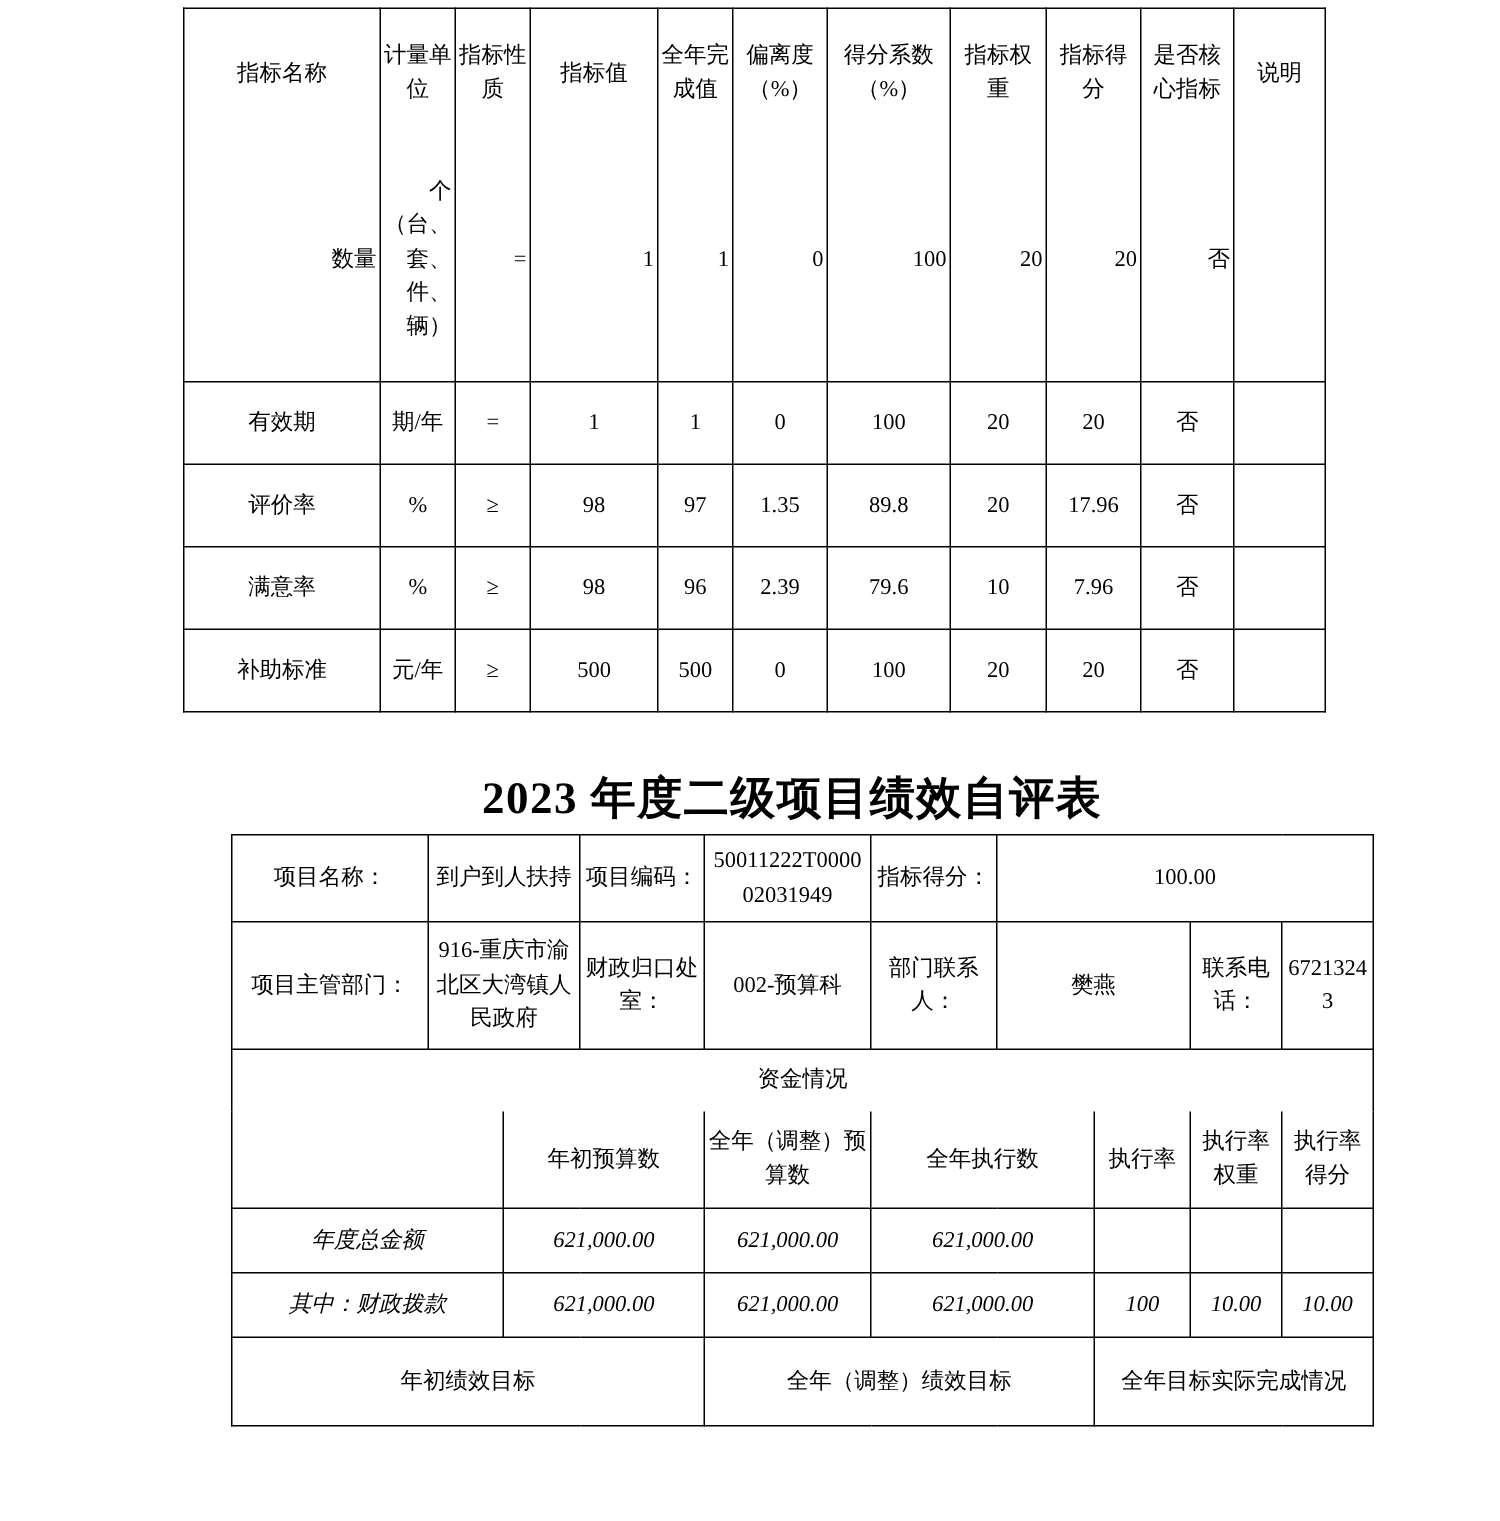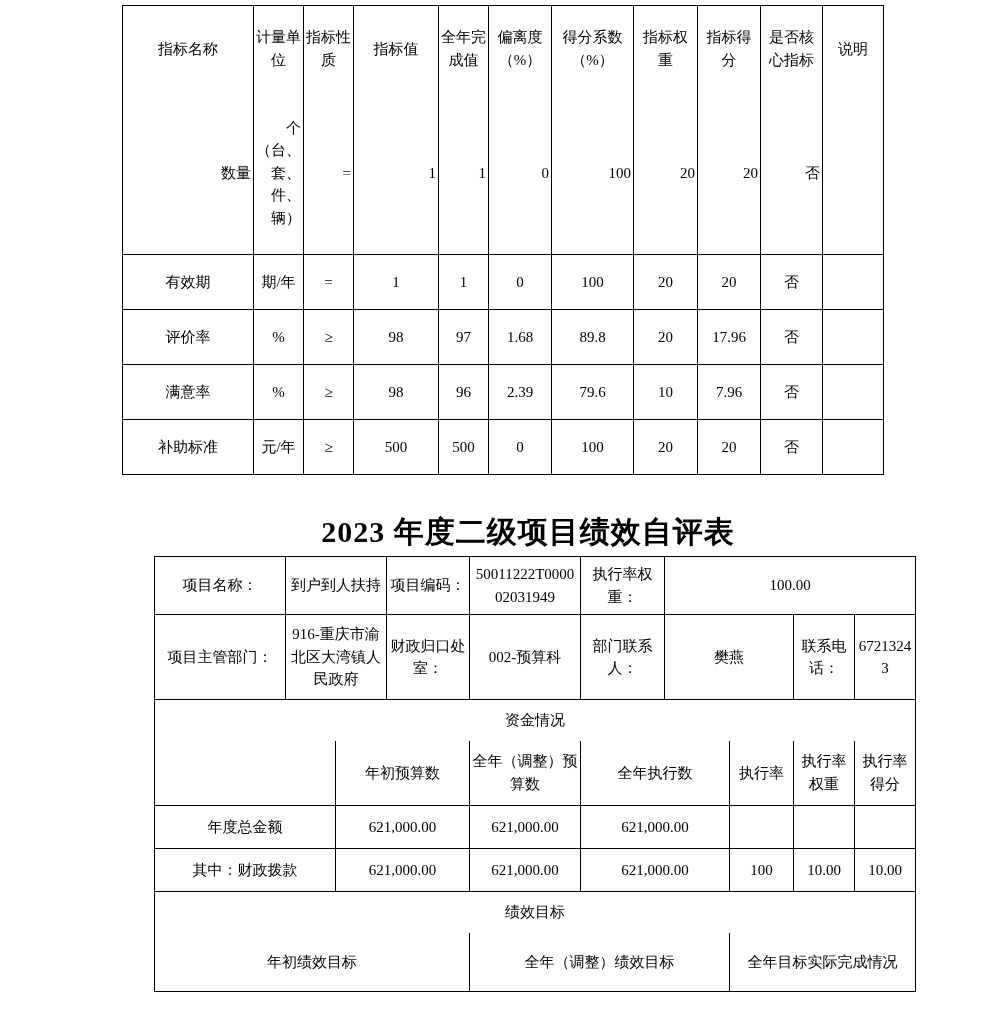--- a/index.html
+++ b/index.html
@@ -37,21 +37,21 @@
     text-align:center;font-size:30px;font-weight:bold;
     margin:16px;letter-spacing:1px;
   }
 
   
   .t2{left:106px;top:556px;width:761px;margin-left:48px;}
   .t2 .row-1{height:58px;}
   .t2 .row-2{height:85px;}
   .t2 .row-sec{height:41px;}
   .t2 .row-fhdr{height:65px;}
-  .t2 .row-f{height:43px;}
+  .t2 .row-f{height:43px;font-style:italic;}
   .t2 .row-goals{height:59px;}
   
   .t2 .row-sec td{border-bottom:none;}
   .t2 .after-sec td{border-top:none;}
 </style>
 </head>
 <body>
 
 <div class="page">
 
@@ -108,21 +108,21 @@
         <td>20</td>
         <td>否</td>
         <td></td>
       </tr>
       <tr class="row-std">
         <td>评价率</td>
         <td>%</td>
         <td>≥</td>
         <td>98</td>
         <td>97</td>
-        <td>1.68</td>
+        <td>1.35</td>
         <td>89.8</td>
         <td>20</td>
         <td>17.96</td>
         <td>否</td>
         <td></td>
       </tr>
       <tr class="row-std">
         <td>满意率</td>
         <td>%</td>
         <td>≥</td>
@@ -165,21 +165,21 @@
         <col style="width:64px">
         <col style="width:61px">
       <col style="width:61px">
     </colgroup>
     <tbody>
       <tr class="row-1">
         <td>项目名称：</td>
         <td colspan="2">到户到人扶持</td>
         <td>项目编码：</td>
         <td>50011222T000002031949</td>
-        <td>执行率权重：</td>
+        <td>指标得分：</td>
         <td colspan="4">100.00</td>
       </tr>
       <tr class="row-2">
         <td>项目主管部门：</td>
         <td colspan="2">916-重庆市渝北区大湾镇人民政府</td>
         <td>财政归口处室：</td>
         <td>002-预算科</td>
         <td>部门联系人：</td>
         <td colspan="2">樊燕</td>
         <td>联系电话：</td>
@@ -208,23 +208,20 @@
       </tr>
       <tr class="row-f">
         <td colspan="2">其中：财政拨款</td>
         <td colspan="2">621,000.00</td>
         <td>621,000.00</td>
         <td colspan="2">621,000.00</td>
         <td>100</td>
         <td>10.00</td>
         <td>10.00</td>
       </tr>
-      <tr class="row-sec">
-        <td colspan="10">绩效目标</td>
-      </tr>
       <tr class="row-goals after-sec">
         <td colspan="4">年初绩效目标</td>
         <td colspan="3">全年（调整）绩效目标</td>
         <td colspan="3">全年目标实际完成情况</td>
       </tr>
     </tbody>
   </table>
 
 </div>
 

